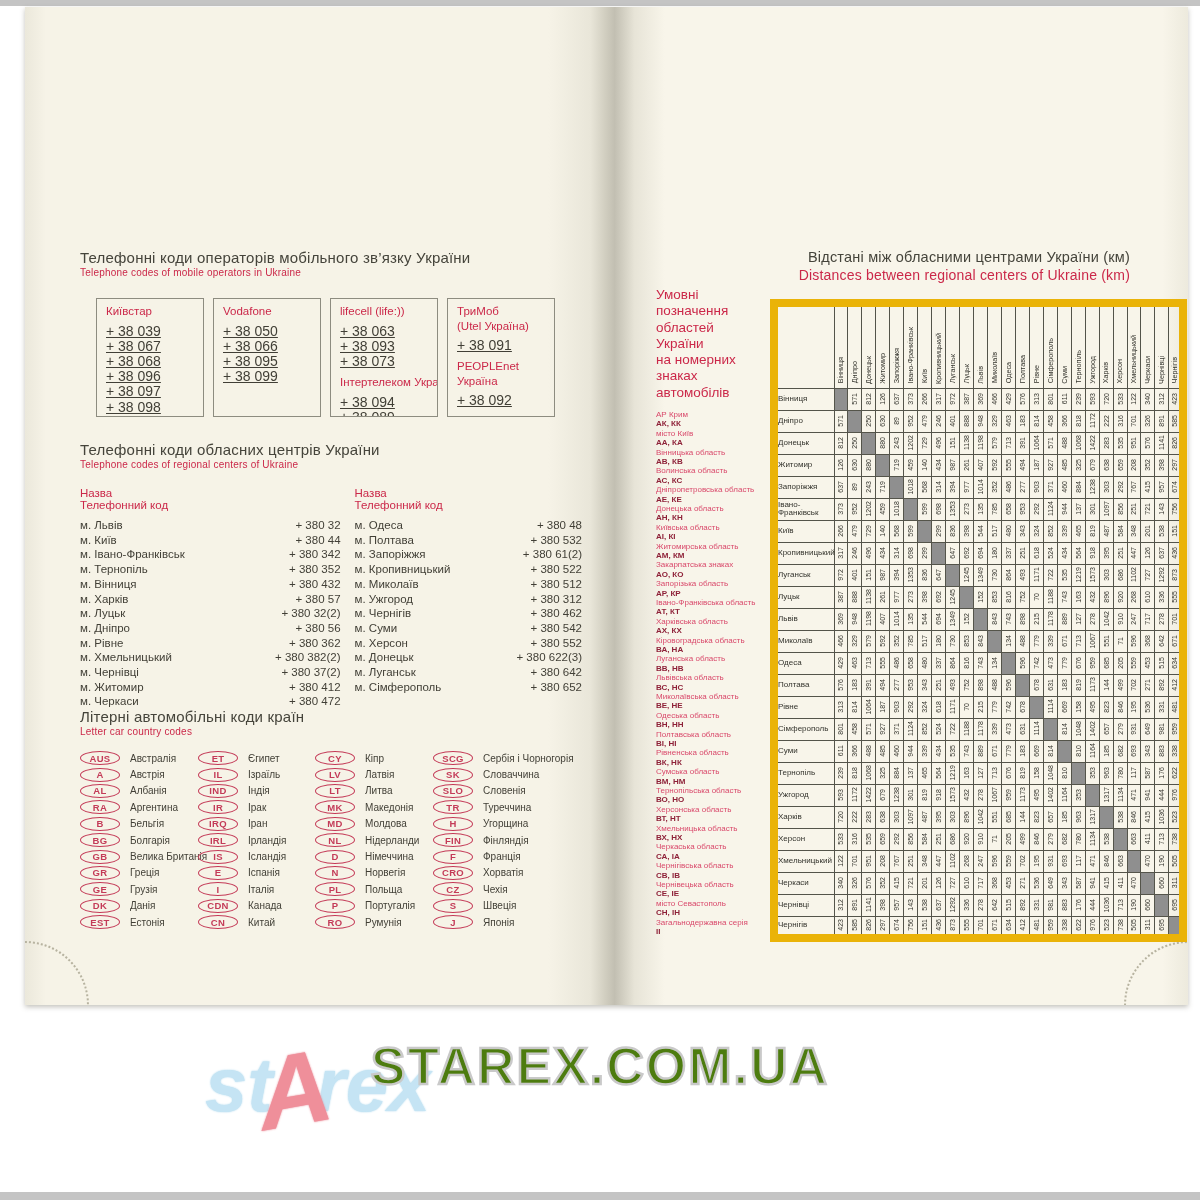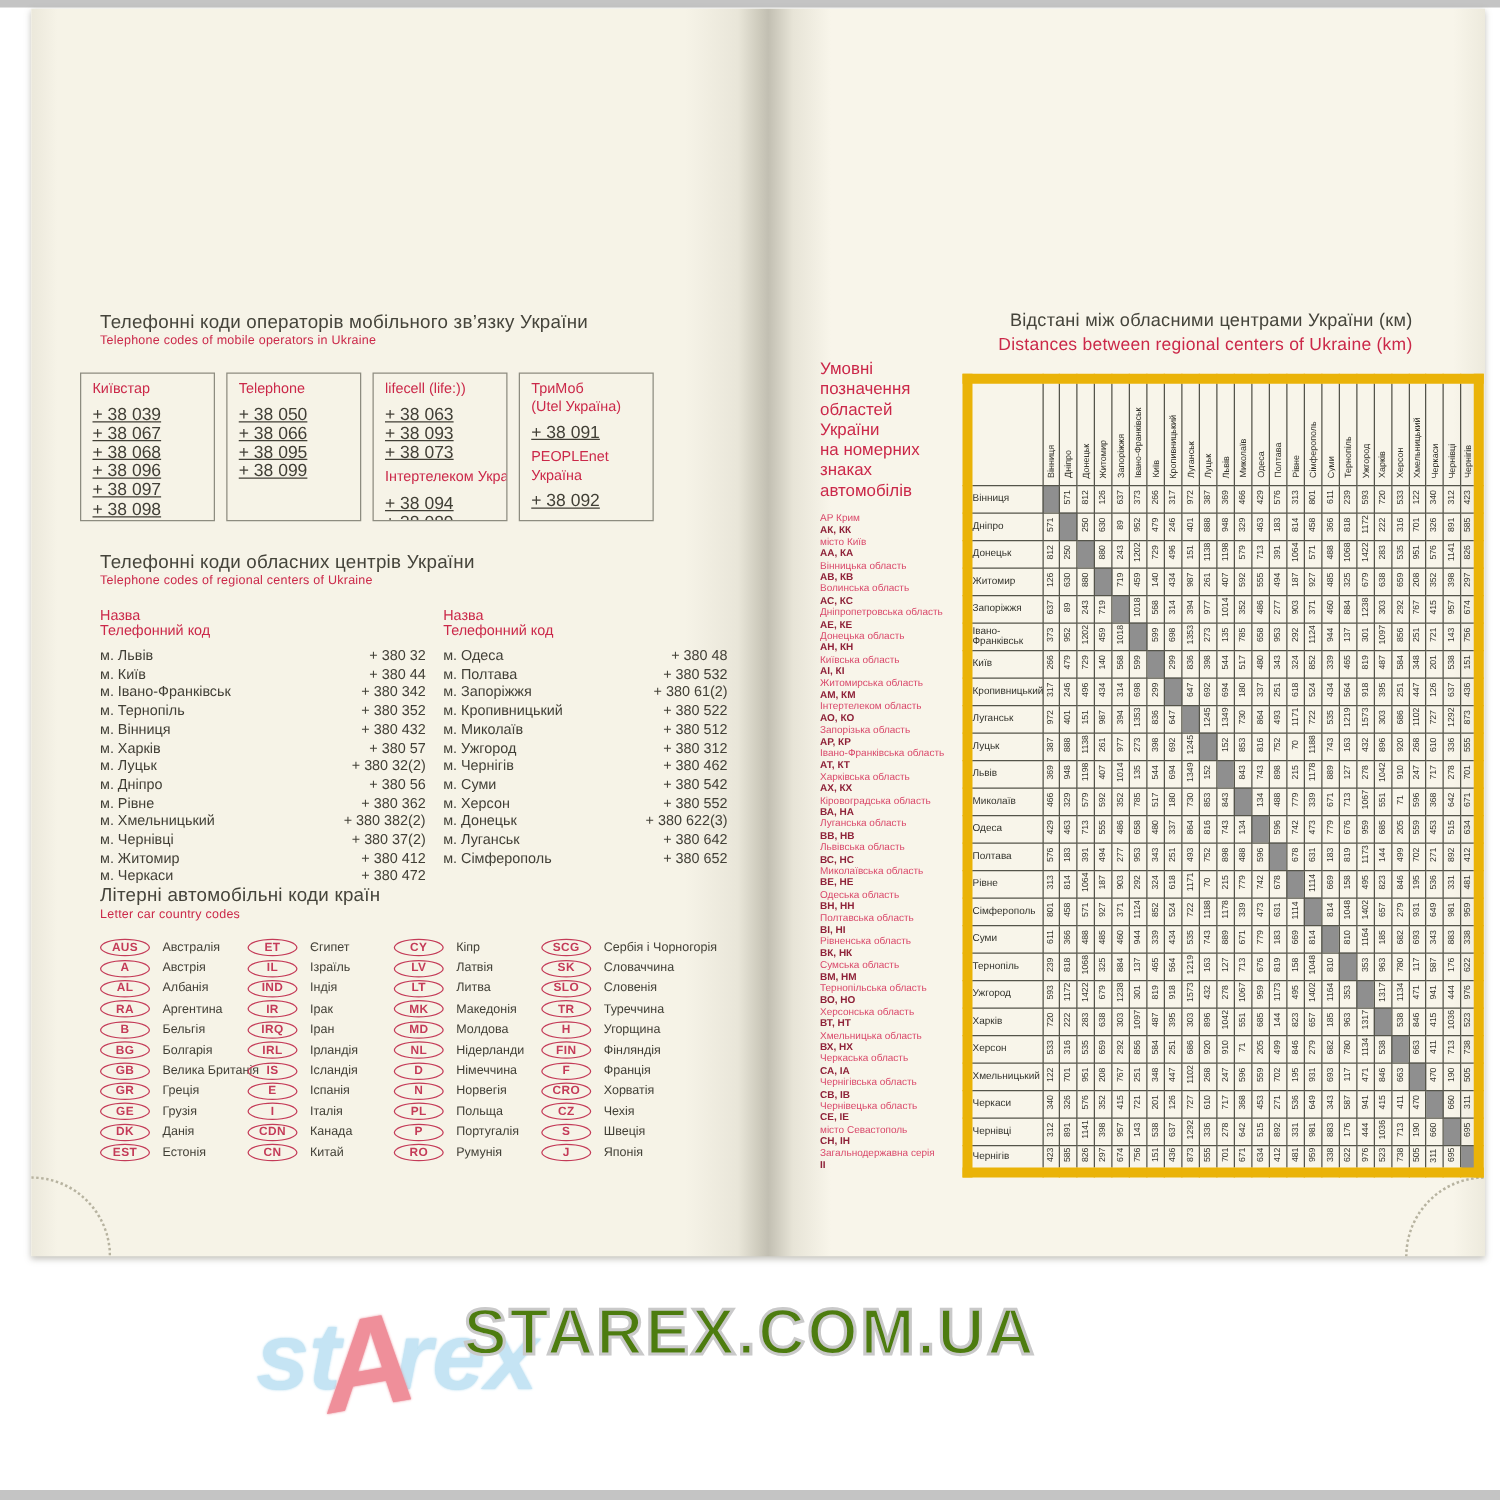--- a/index.html
+++ b/index.html
@@ -87,32 +87,32 @@
 <div class="bar" style="top:0;height:6px"></div>
 <div class="bar" style="top:1192px;height:8px"></div>
 
 <div id="spread">
   <div class="arc arc-l"></div>
   <div class="arc arc-r"></div>
 </div>
 
 <div class="abs t-uk" style="left:80px;top:249px">Телефонні коди операторів мобільного зв’язку України</div>
 <div class="abs t-en" style="left:80px;top:267px">Telephone codes of mobile operators in Ukraine</div>
-<div class="abs" id="op-boxes" style="left:64px;top:298px">
+<div class="abs" id="op-boxes" style="left:96px;top:298px">
     <div class="op-box">
       <div class="box-head">Київстар</div>
       <div class="box-code">+ 38 039</div>
       <div class="box-code">+ 38 067</div>
       <div class="box-code">+ 38 068</div>
       <div class="box-code">+ 38 096</div>
       <div class="box-code">+ 38 097</div>
       <div class="box-code">+ 38 098</div>
     </div>
     <div class="op-box">
-      <div class="box-head">Telephone</div>
+      <div class="box-head">Vodafone</div>
       <div class="box-code">+ 38 050</div>
       <div class="box-code">+ 38 066</div>
       <div class="box-code">+ 38 095</div>
       <div class="box-code">+ 38 099</div>
     </div>
     <div class="op-box">
       <div class="box-head">lifecell (life:))</div>
       <div class="box-code">+ 38 063</div>
       <div class="box-code">+ 38 093</div>
       <div class="box-code">+ 38 073</div>
@@ -474,21 +474,21 @@
       </div>
       <div class="leg-item">
         <div class="leg-region">Київська область</div>
         <div class="leg-codes">АІ, КІ</div>
       </div>
       <div class="leg-item">
         <div class="leg-region">Житомирська область</div>
         <div class="leg-codes">АМ, КМ</div>
       </div>
       <div class="leg-item">
-        <div class="leg-region">Інтертелеком область</div>
+        <div class="leg-region">Закарпатська знаках</div>
         <div class="leg-codes">АО, КО</div>
       </div>
       <div class="leg-item">
         <div class="leg-region">Запорізька область</div>
         <div class="leg-codes">АР, КР</div>
       </div>
       <div class="leg-item">
         <div class="leg-region">Івано-Франківська область</div>
         <div class="leg-codes">АТ, КТ</div>
       </div>

